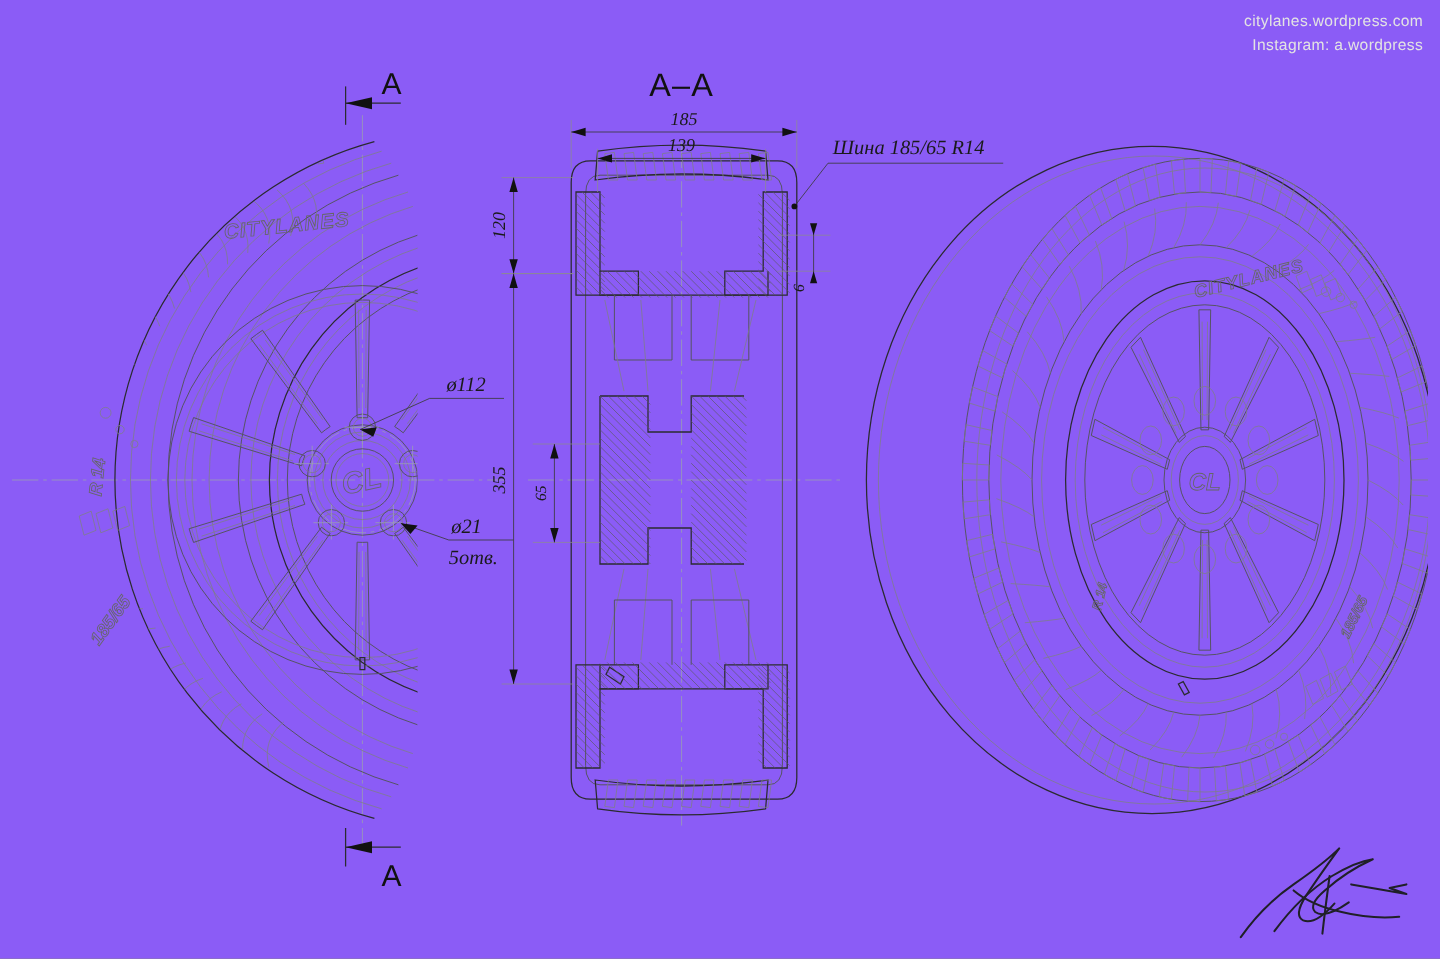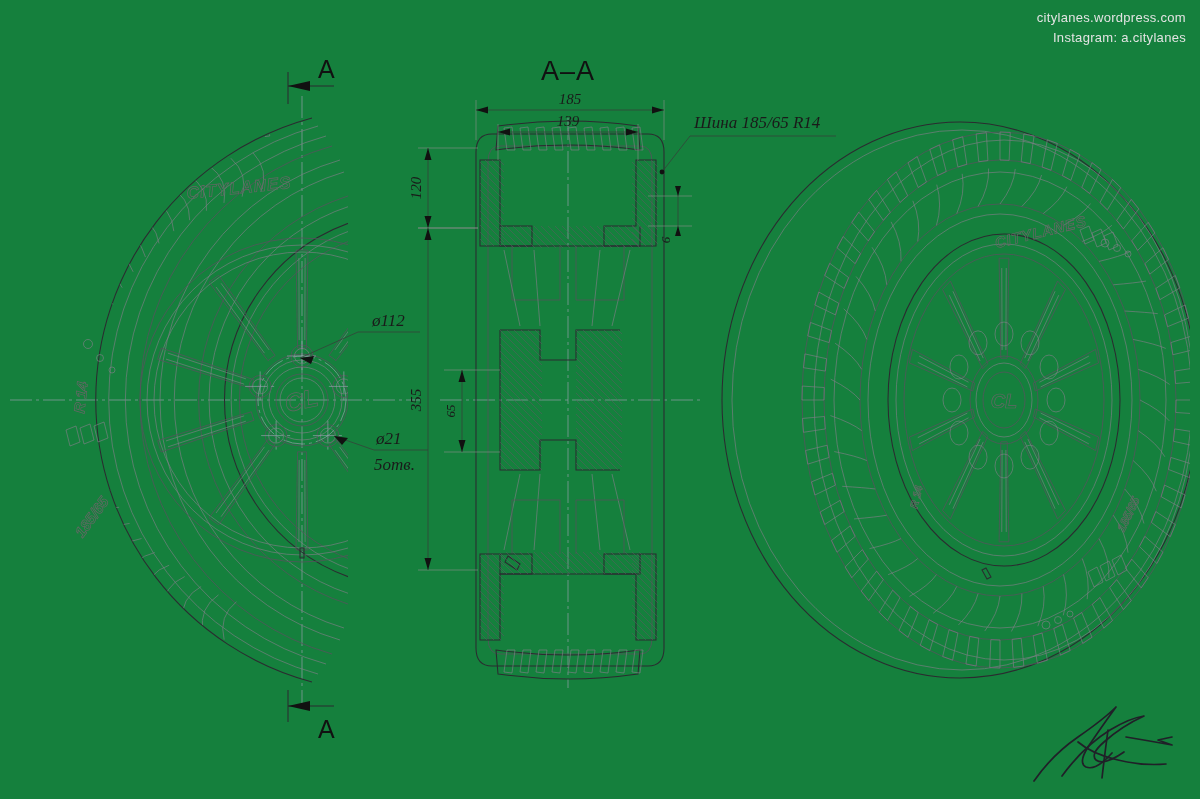--- a/index.html
+++ b/index.html
@@ -1,17 +1,17 @@
 <!DOCTYPE html>
 <html><head>
 <meta charset="utf-8">
 <style>
   html,body{margin:0;padding:0;background:#8a8a8a;}
   body{font-family:"Liberation Sans",sans-serif;}
-  #sheet{position:relative;width:1200px;height:799px;background:#15803d;overflow:hidden;}
+  #sheet{position:relative;width:1200px;height:799px;background:#8b5cf6;overflow:hidden;}
   #sheet svg.layer{position:absolute;left:0;top:0;width:1200px;height:799px;}
   .wm{position:absolute;right:14px;color:#e3e3e3;font-size:13px;letter-spacing:.3px;
       font-family:"Liberation Sans",sans-serif;white-space:nowrap;}
   .wm1{top:10px;} .wm2{top:30px;}
   .dimtxt{font-family:"Liberation Serif",serif;font-style:italic;font-size:15px;fill:#1a1a1a;}
   .dimtxt.sm{font-size:13px;}
   .secmark{font-family:"Liberation Sans",sans-serif;font-size:25px;fill:#111;}
   .sectitle{font-family:"Liberation Sans",sans-serif;font-size:27px;fill:#111;letter-spacing:1px;}
   .callout{font-family:"Liberation Serif",serif;font-style:italic;font-size:17px;fill:#1a1a1a;}
   .brand{font-family:"Liberation Sans",sans-serif;font-weight:bold;font-style:italic;
@@ -24,21 +24,21 @@
   .center{fill:none;stroke:#9aa0b0;stroke-width:.65;stroke-dasharray:22 4 3 4;}
   .hatch{fill:none;stroke:#5a5a62;stroke-width:.55;}
   .sig{fill:none;stroke:#202028;stroke-width:1.7;stroke-linecap:round;stroke-linejoin:round;}
 </style>
 </head>
 <body>
 
 <div id="sheet">
 
   <div class="wm wm1">citylanes.wordpress.com</div>
-  <div class="wm wm2">Instagram: a.citylanes</div>
+  <div class="wm wm2">Instagram: a.wordpress</div>
 
   <svg class="layer" viewBox="0 0 1200 799">
     <defs>
       <clipPath id="frontClip">
           <rect x="18" y="100" width="330" height="600"></rect>
         </clipPath>
       <clipPath id="tireBandClip">
         <path d="M310 120 A 290 290 0 0 0 310 680 L 310 120 Z"></path>
       </clipPath>
     </defs>

